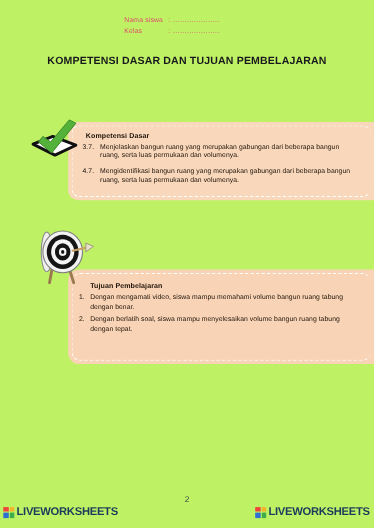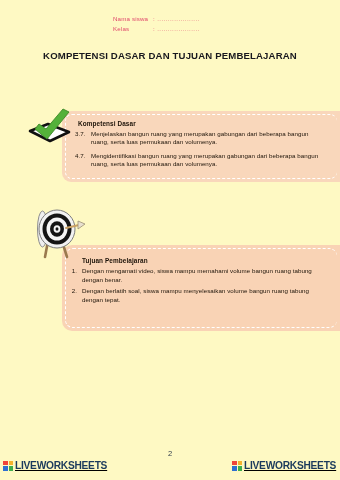--- a/index.html
+++ b/index.html
@@ -10,21 +10,21 @@
     width: 340px;
     height: 480px;
     background: #dceaf1;
     font-family: "Liberation Sans", sans-serif;
     position: relative;
     overflow: hidden;
   }
   .page {
     position: absolute;
     inset: 0;
-    background: #fef9c3;
+    background: #bef264;
   }
 
   
   .name-block {
     position: absolute;
     left: 113px;
     top: 14px;
     font-size: 6.2px;
     color: #e0486c;
     line-height: 9.5px;
@@ -169,21 +169,20 @@
     text-align: center;
     font-size: 7.5px;
     color: #2c3a4a;
   }
   .watermark {
     position: absolute;
     top: 460px;
     display: flex;
     align-items: center;
     gap: 2px;
-    text-decoration: underline;
   }
   .watermark-left { left: 3px; }
   .watermark-right { left: 232px; }
   .lw-logo {
     width: 10px;
     height: 10px;
     display: grid;
     grid-template-columns: 1fr 1fr;
     grid-template-rows: 1fr 1fr;
     gap: 1px;

